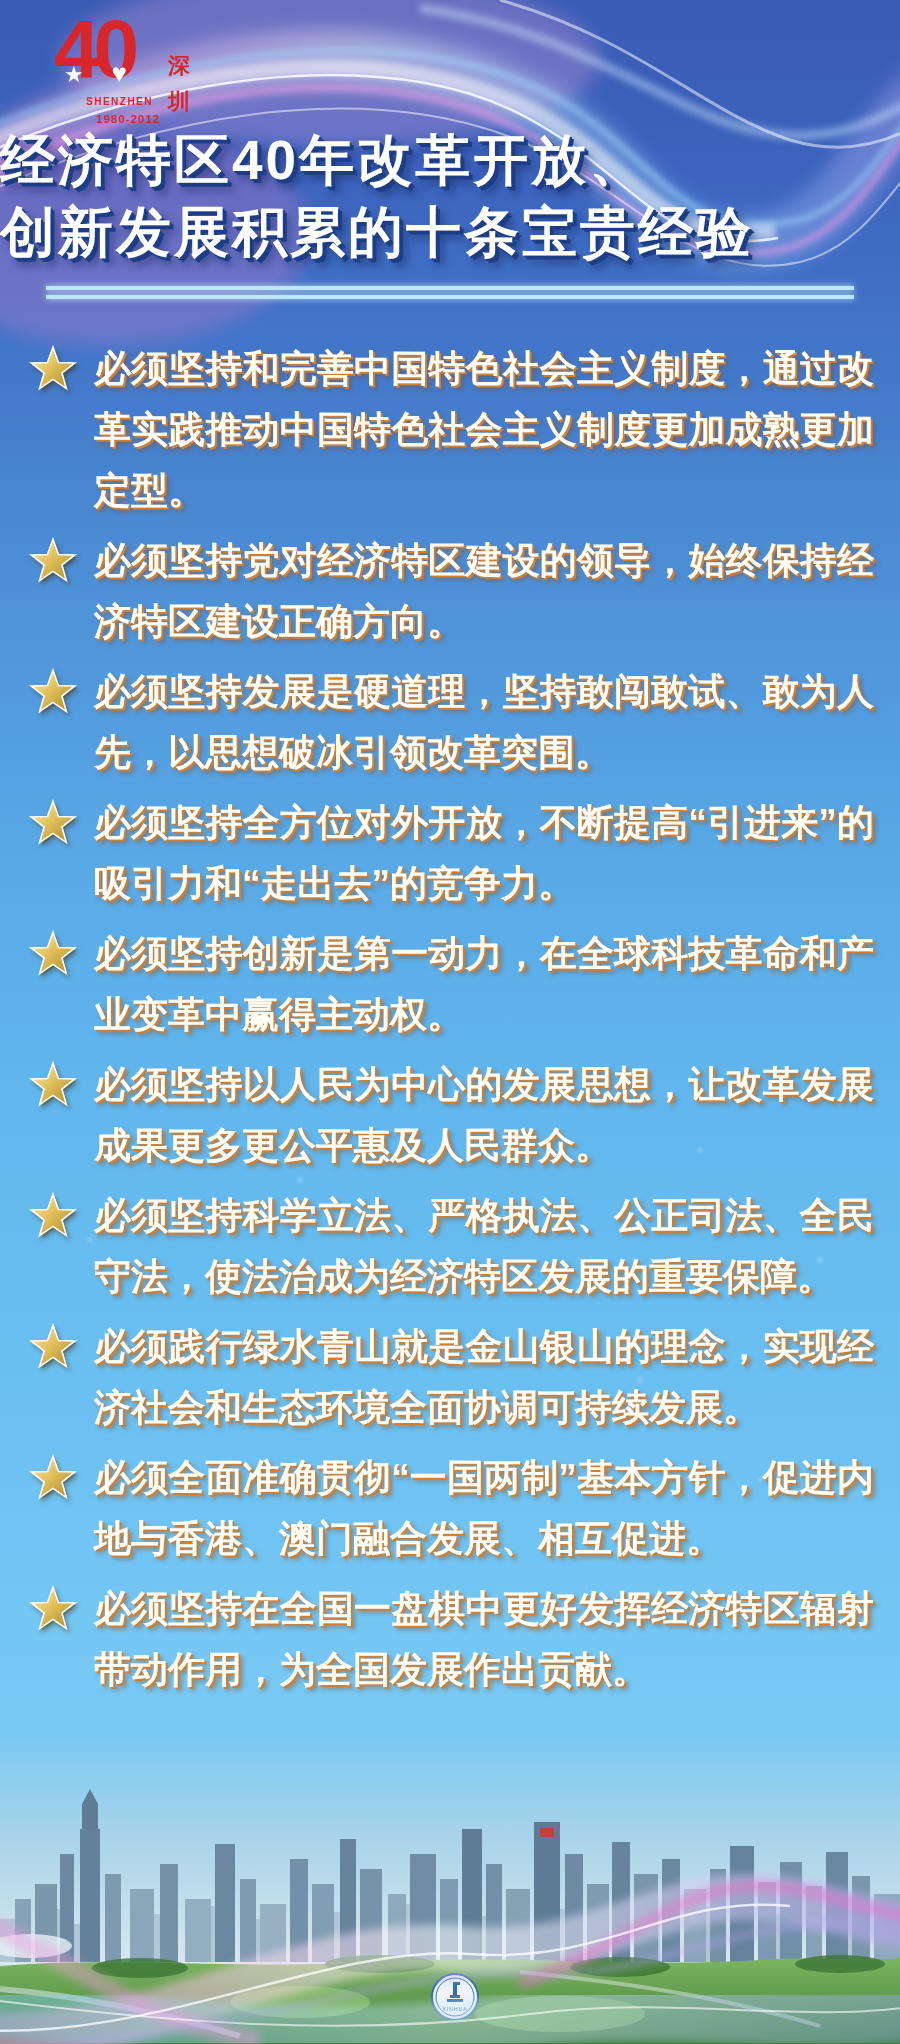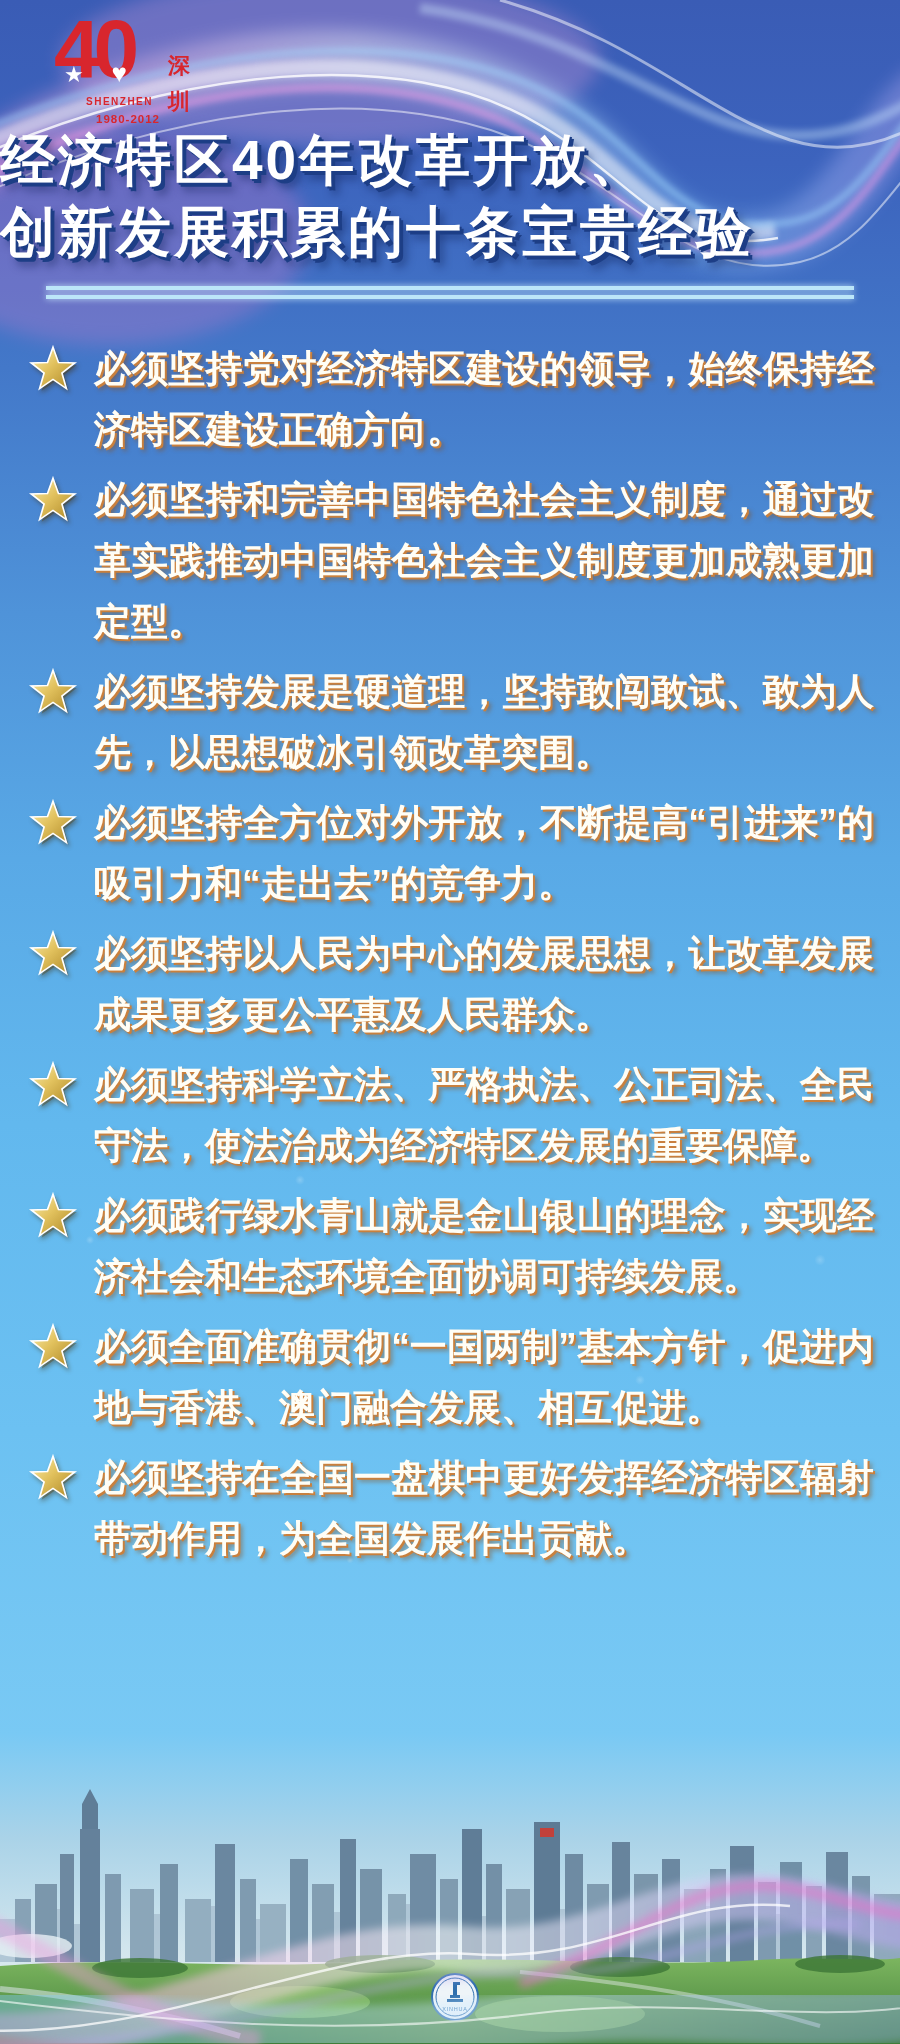--- a/index.html
+++ b/index.html
@@ -124,45 +124,53 @@
     <div class="bar"></div>
   </div>
 
   <ol class="list">
     <li class="item">
       <span class="star-box">
           <svg class="star-svg" width="54" height="52" viewBox="0 0 52 50">
             <use href="#star-shape"></use>
           </svg>
         </span>
+      <p>必须坚持和完善中国特色社会主义制度，通过改革实践推动中国特色社会主义制度更加成熟更加定型。</p>
+    </li>
+    <li class="item">
+      <span class="star-box">
+          <svg class="star-svg" width="54" height="52" viewBox="0 0 52 50">
+            <use href="#star-shape"></use>
+          </svg>
+        </span>
       <p>必须坚持党对经济特区建设的领导，始终保持经济特区建设正确方向。</p>
     </li>
     <li class="item">
       <span class="star-box">
           <svg class="star-svg" width="54" height="52" viewBox="0 0 52 50">
             <use href="#star-shape"></use>
           </svg>
         </span>
-      <p>必须坚持和完善中国特色社会主义制度，通过改革实践推动中国特色社会主义制度更加成熟更加定型。</p>
-    </li>
-    <li class="item">
-      <span class="star-box">
-          <svg class="star-svg" width="54" height="52" viewBox="0 0 52 50">
-            <use href="#star-shape"></use>
-          </svg>
-        </span>
       <p>必须坚持发展是硬道理，坚持敢闯敢试、敢为人先，以思想破冰引领改革突围。</p>
     </li>
     <li class="item">
       <span class="star-box">
           <svg class="star-svg" width="54" height="52" viewBox="0 0 52 50">
             <use href="#star-shape"></use>
           </svg>
         </span>
       <p>必须坚持全方位对外开放，不断提高“引进来”的吸引力和“走出去”的竞争力。</p>
+    </li>
+    <li class="item">
+      <span class="star-box">
+          <svg class="star-svg" width="54" height="52" viewBox="0 0 52 50">
+            <use href="#star-shape"></use>
+          </svg>
+        </span>
+      <p>必须坚持创新是第一动力，在全球科技革命和产业变革中赢得主动权。</p>
     </li>
     <li class="item">
       <span class="star-box">
           <svg class="star-svg" width="54" height="52" viewBox="0 0 52 50">
             <use href="#star-shape"></use>
           </svg>
         </span>
       <p>必须坚持以人民为中心的发展思想，让改革发展成果更多更公平惠及人民群众。</p>
     </li>
     <li class="item">

